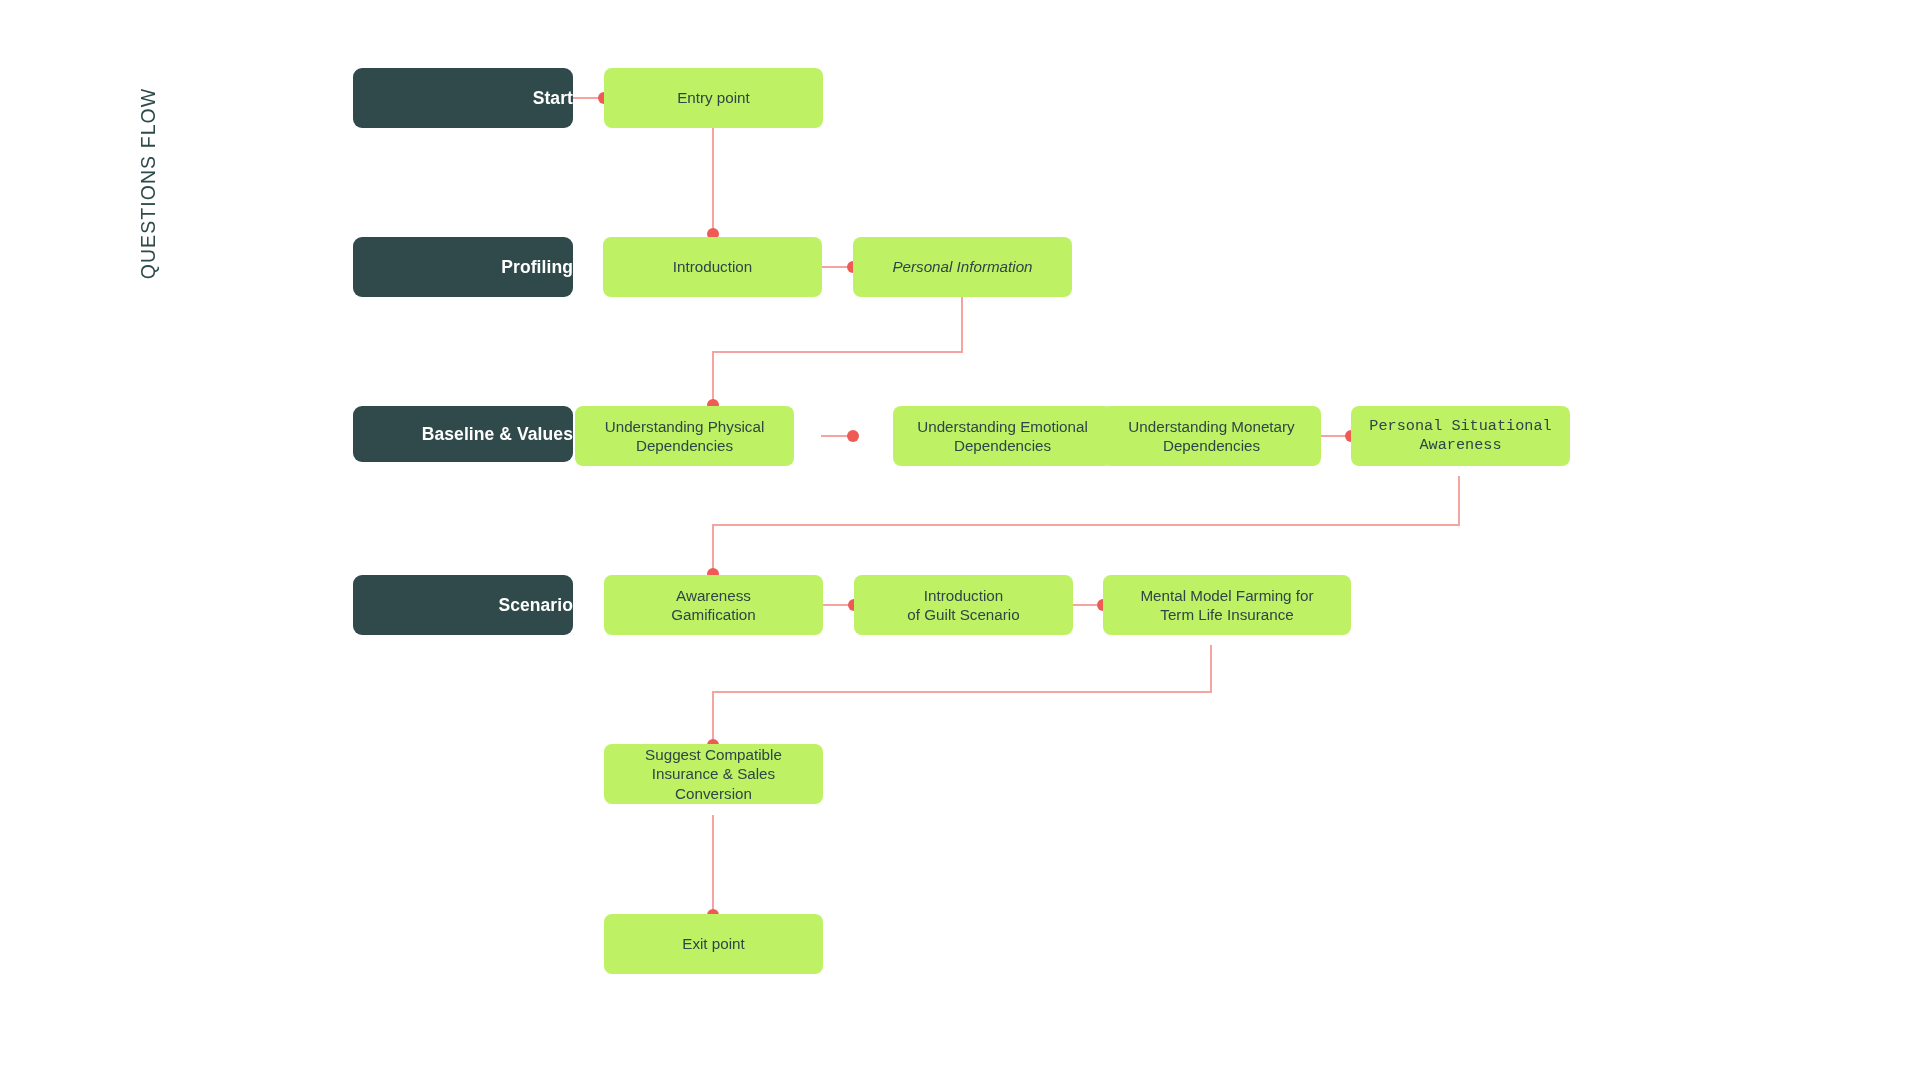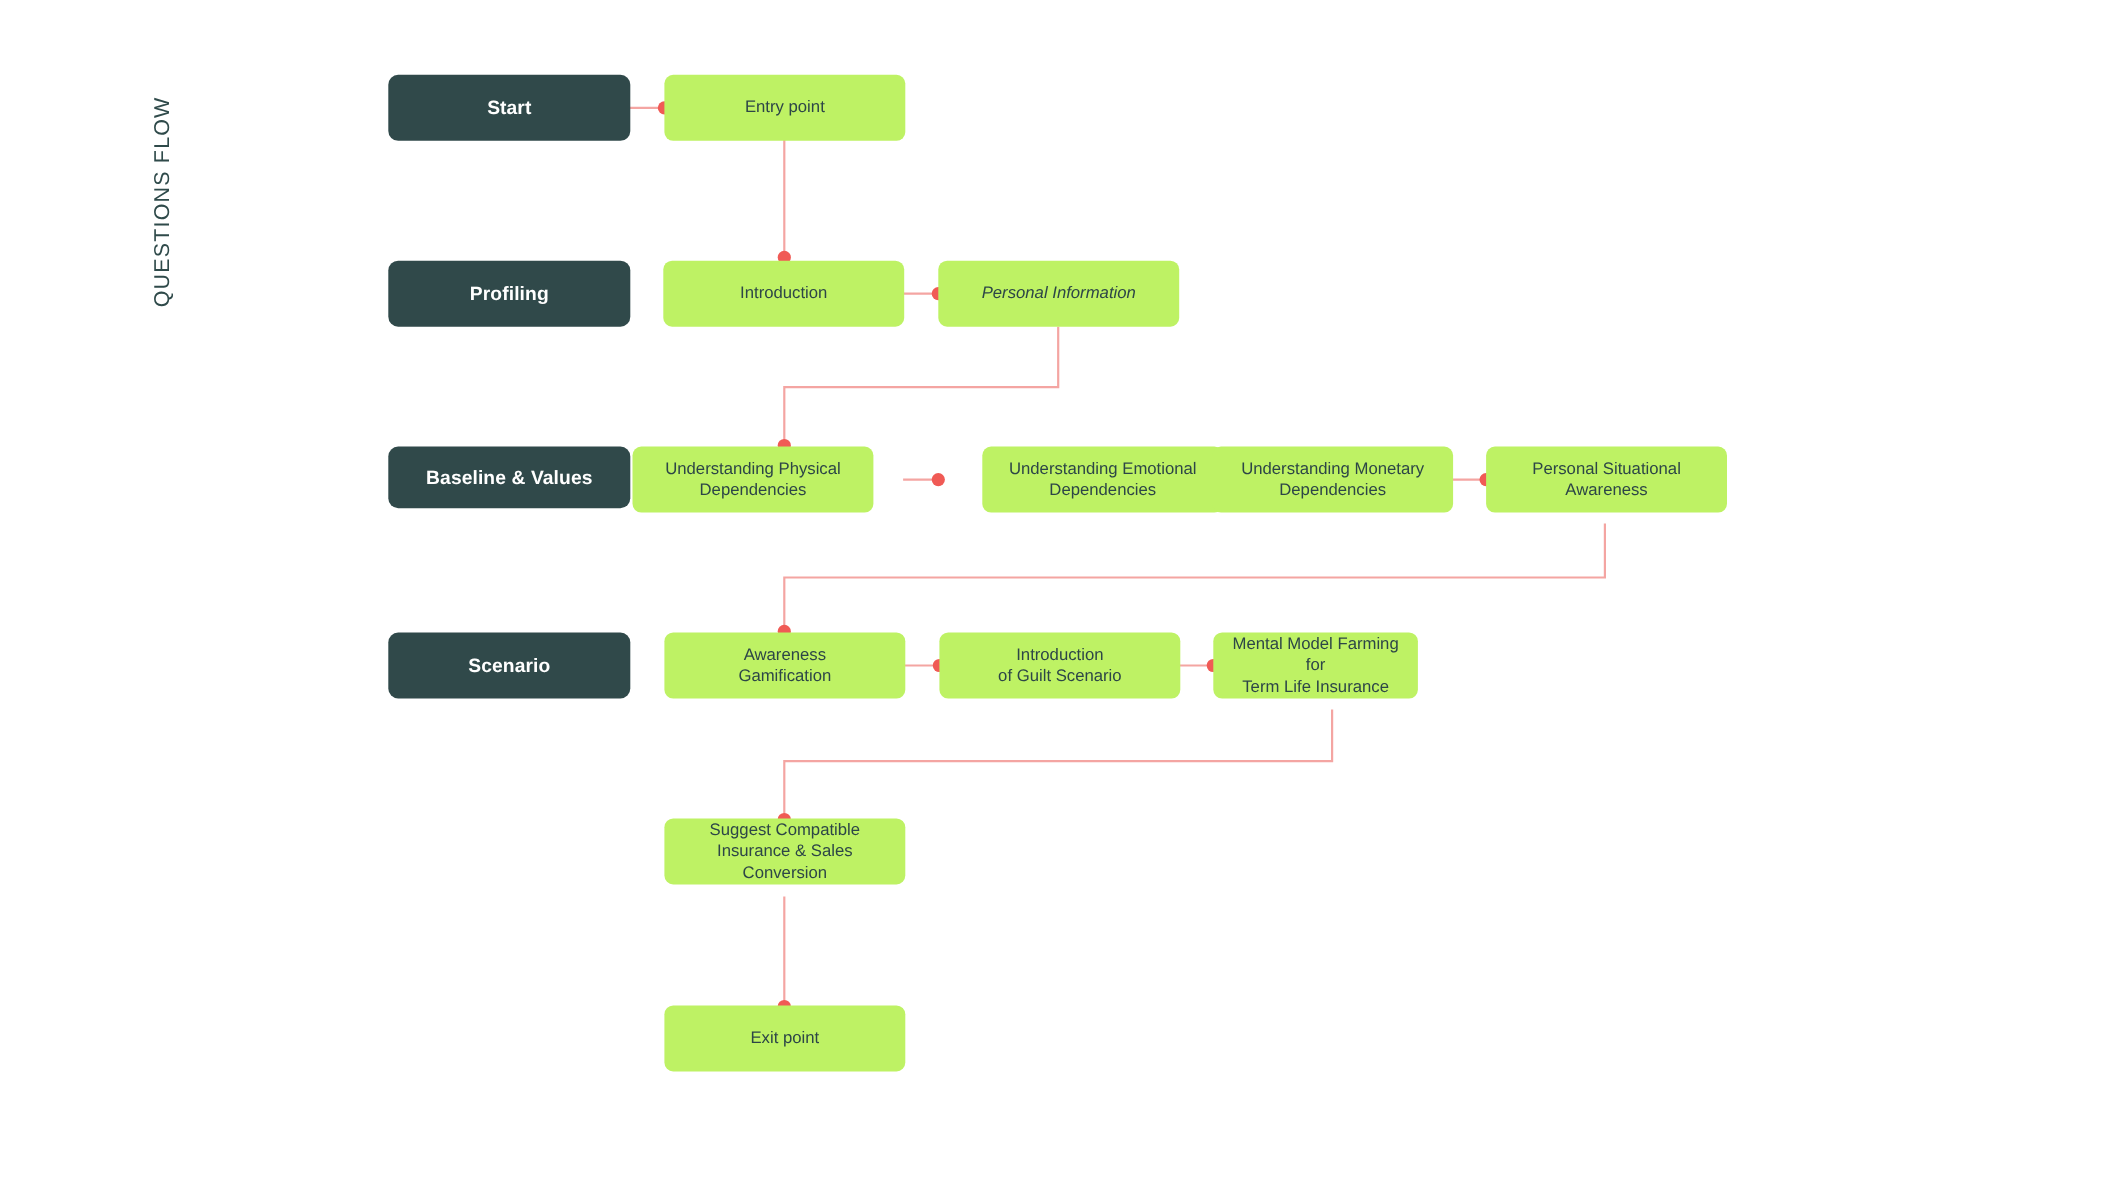--- a/index.html
+++ b/index.html
@@ -46,21 +46,21 @@
     text-align: center;
   }
 
   
   .stage-box {
     position: absolute;
     background: #30494A;
     border-radius: 9px;
     display: flex;
     align-items: center;
-    justify-content: center;
+    justify-content: flex-end;
     color: #ffffff;
     font-weight: 700;
     font-size: 17.5px;
     letter-spacing: 0.005em;
     box-sizing: border-box;
     cursor: pointer;
   }
 
   
   .node-box {
@@ -192,42 +192,42 @@
     </span>
   </div>
 
   <div class="node-box" style="left:1102px; top:406px; width:219px; height:60px;">
     <span>
       <span class="label">Understanding Monetary</span>
       <span class="label">Dependencies</span>
     </span>
   </div>
 
-  <div class="node-box" style="left:1351px; top:406px; width:219px; height:60px;">
+  <div class="node-box" style="left:1351px; top:406px; width:219px; height:60px;font-family:Liberation Mono, monospace;">
     <span>
       <span class="label">Personal Situational</span>
       <span class="label">Awareness</span>
     </span>
   </div>
 
   <div class="node-box" style="left:604px; top:575px; width:219px; height:60px;">
     <span>
       <span class="label">Awareness</span>
       <span class="label">Gamification</span>
     </span>
   </div>
 
   <div class="node-box" style="left:854px; top:575px; width:219px; height:60px;">
     <span>
       <span class="label">Introduction</span>
       <span class="label">of Guilt Scenario</span>
     </span>
   </div>
 
-  <div class="node-box" style="left:1103px; top:575px; width:186px; height:60px;">
+  <div class="node-box" style="left:1103px; top:575px; width:248px; height:60px;">
     <span>
       <span class="label">Mental Model Farming for</span>
       <span class="label">Term Life Insurance</span>
     </span>
   </div>
 
   <div class="node-box" style="left:604px; top:744px; width:219px; height:60px;align-items:center;">
     <span>
       <span class="label">Suggest Compatible</span>
       <span class="label">Insurance &amp; Sales Conversion</span>

